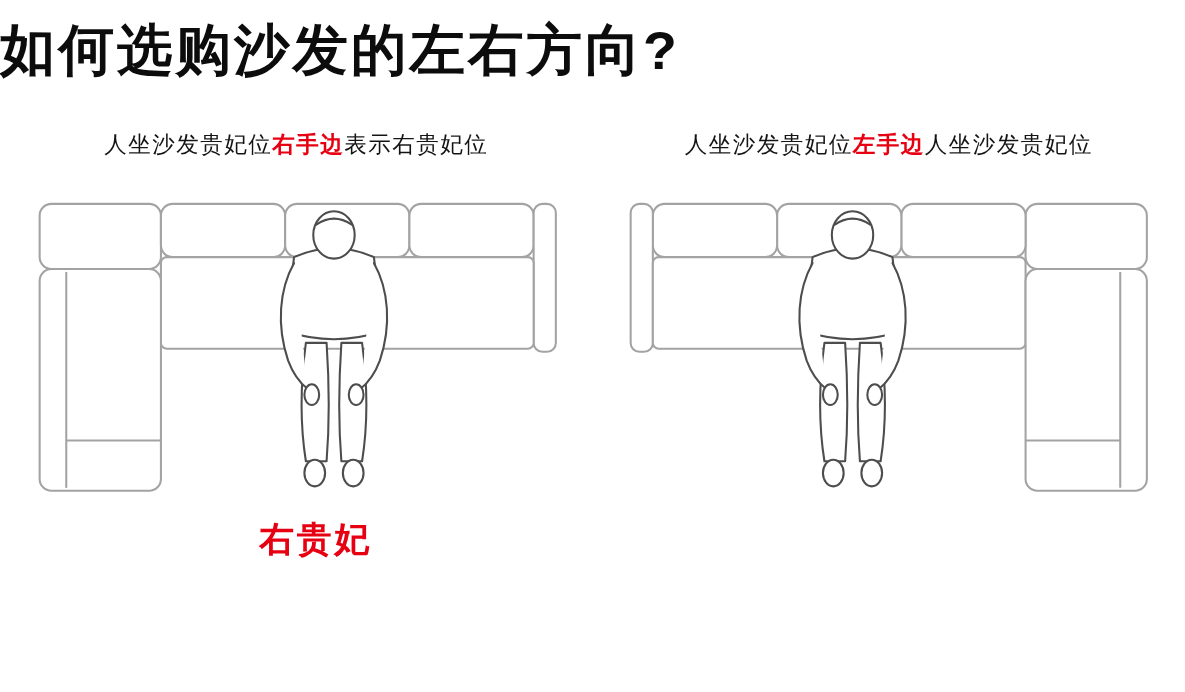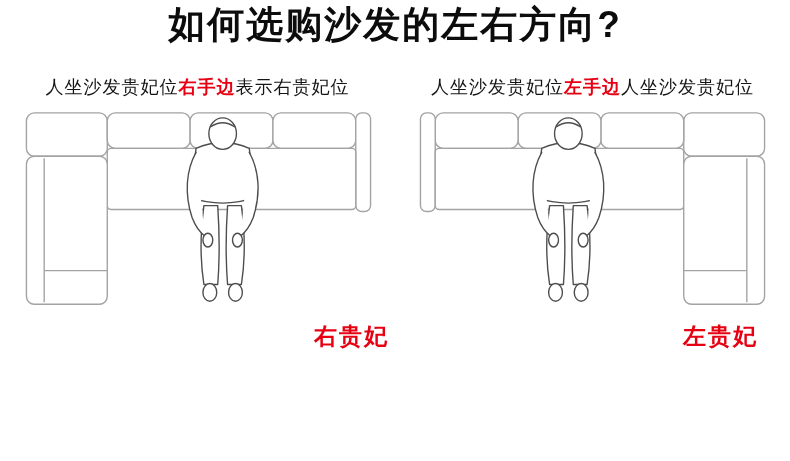--- a/index.html
+++ b/index.html
@@ -1,30 +1,30 @@
 <!DOCTYPE html>
 <html style="--accent-red: #e60012; --sofa-line: #a3a3a3;"><head>
 <meta charset="utf-8">
 <style>
   html,body { margin:0; padding:0; background:#fff; }
   body { font-family:"Liberation Sans","DejaVu Sans",sans-serif; }
   .page { position:relative; width:790px; height:461px; background:#fff; overflow:hidden; margin:0 auto; }
-  .header { text-align:center; padding-top:4px; }
+  .header { text-align:left; padding-top:16px;font-family:Liberation Mono, monospace; }
   .title { margin:0; font-size:37px; line-height:1.15; font-weight:900; color:#0c0c0c; letter-spacing:2px; }
   .subtitle { margin-top:9px; font-size:9px; color:#b0b0b0; letter-spacing:3px; font-weight:bold; }
   .panels { display:flex; margin-top:28px; }
   .panel { width:50%; box-sizing:border-box; padding:0 6px; }
-  .caption { margin:0 0 8px 0; text-align:center; font-size:18px; letter-spacing:1px; color:#141414; font-weight:500; white-space:nowrap; }
+  .caption { margin:0 0 24px 0; text-align:center; font-size:15px; letter-spacing:1px; color:#141414; font-weight:500; white-space:nowrap; }
   .hl { color:var(--accent-red,#e60012); font-weight:700; }
   .diagram { display:flex; justify-content:center; }
   .sofa { color:var(--sofa-line,#a3a3a3); }
   .person { color:#4d4d4d; }
   .label-row { margin-top:2px; }
   .chaise-label { font-size:23px; font-weight:700; color:var(--accent-red,#e60012); letter-spacing:2px; }
-  .label-row.left { text-align:right; padding-left:26px; }
+  .label-row.left { text-align:center; padding-left:26px; }
   .label-row.right { text-align:right; padding-right:26px; }
 </style>
 </head>
 <body>
 
 <div class="page">
 
   <div class="header">
     <h1 class="title">如何选购沙发的左右方向?</h1>
   </div>
@@ -78,19 +78,16 @@
 
     <section class="panel">
       <p class="caption"><span>人坐沙发贵妃位</span><span class="hl">左手边</span><span>人坐沙发贵妃位</span></p>
 
       <div class="diagram">
         <svg width="356" height="212" viewBox="0 0 360 215">
           <use href="#sofa-scene" transform="translate(360,0) scale(-1,1)"></use>
         </svg>
       </div>
 
-      <div class="label-row right">
-        <span class="chaise-label">左贵妃</span>
-      </div>
     </section>
 
   </div>
 </div>
 
 </body></html>

